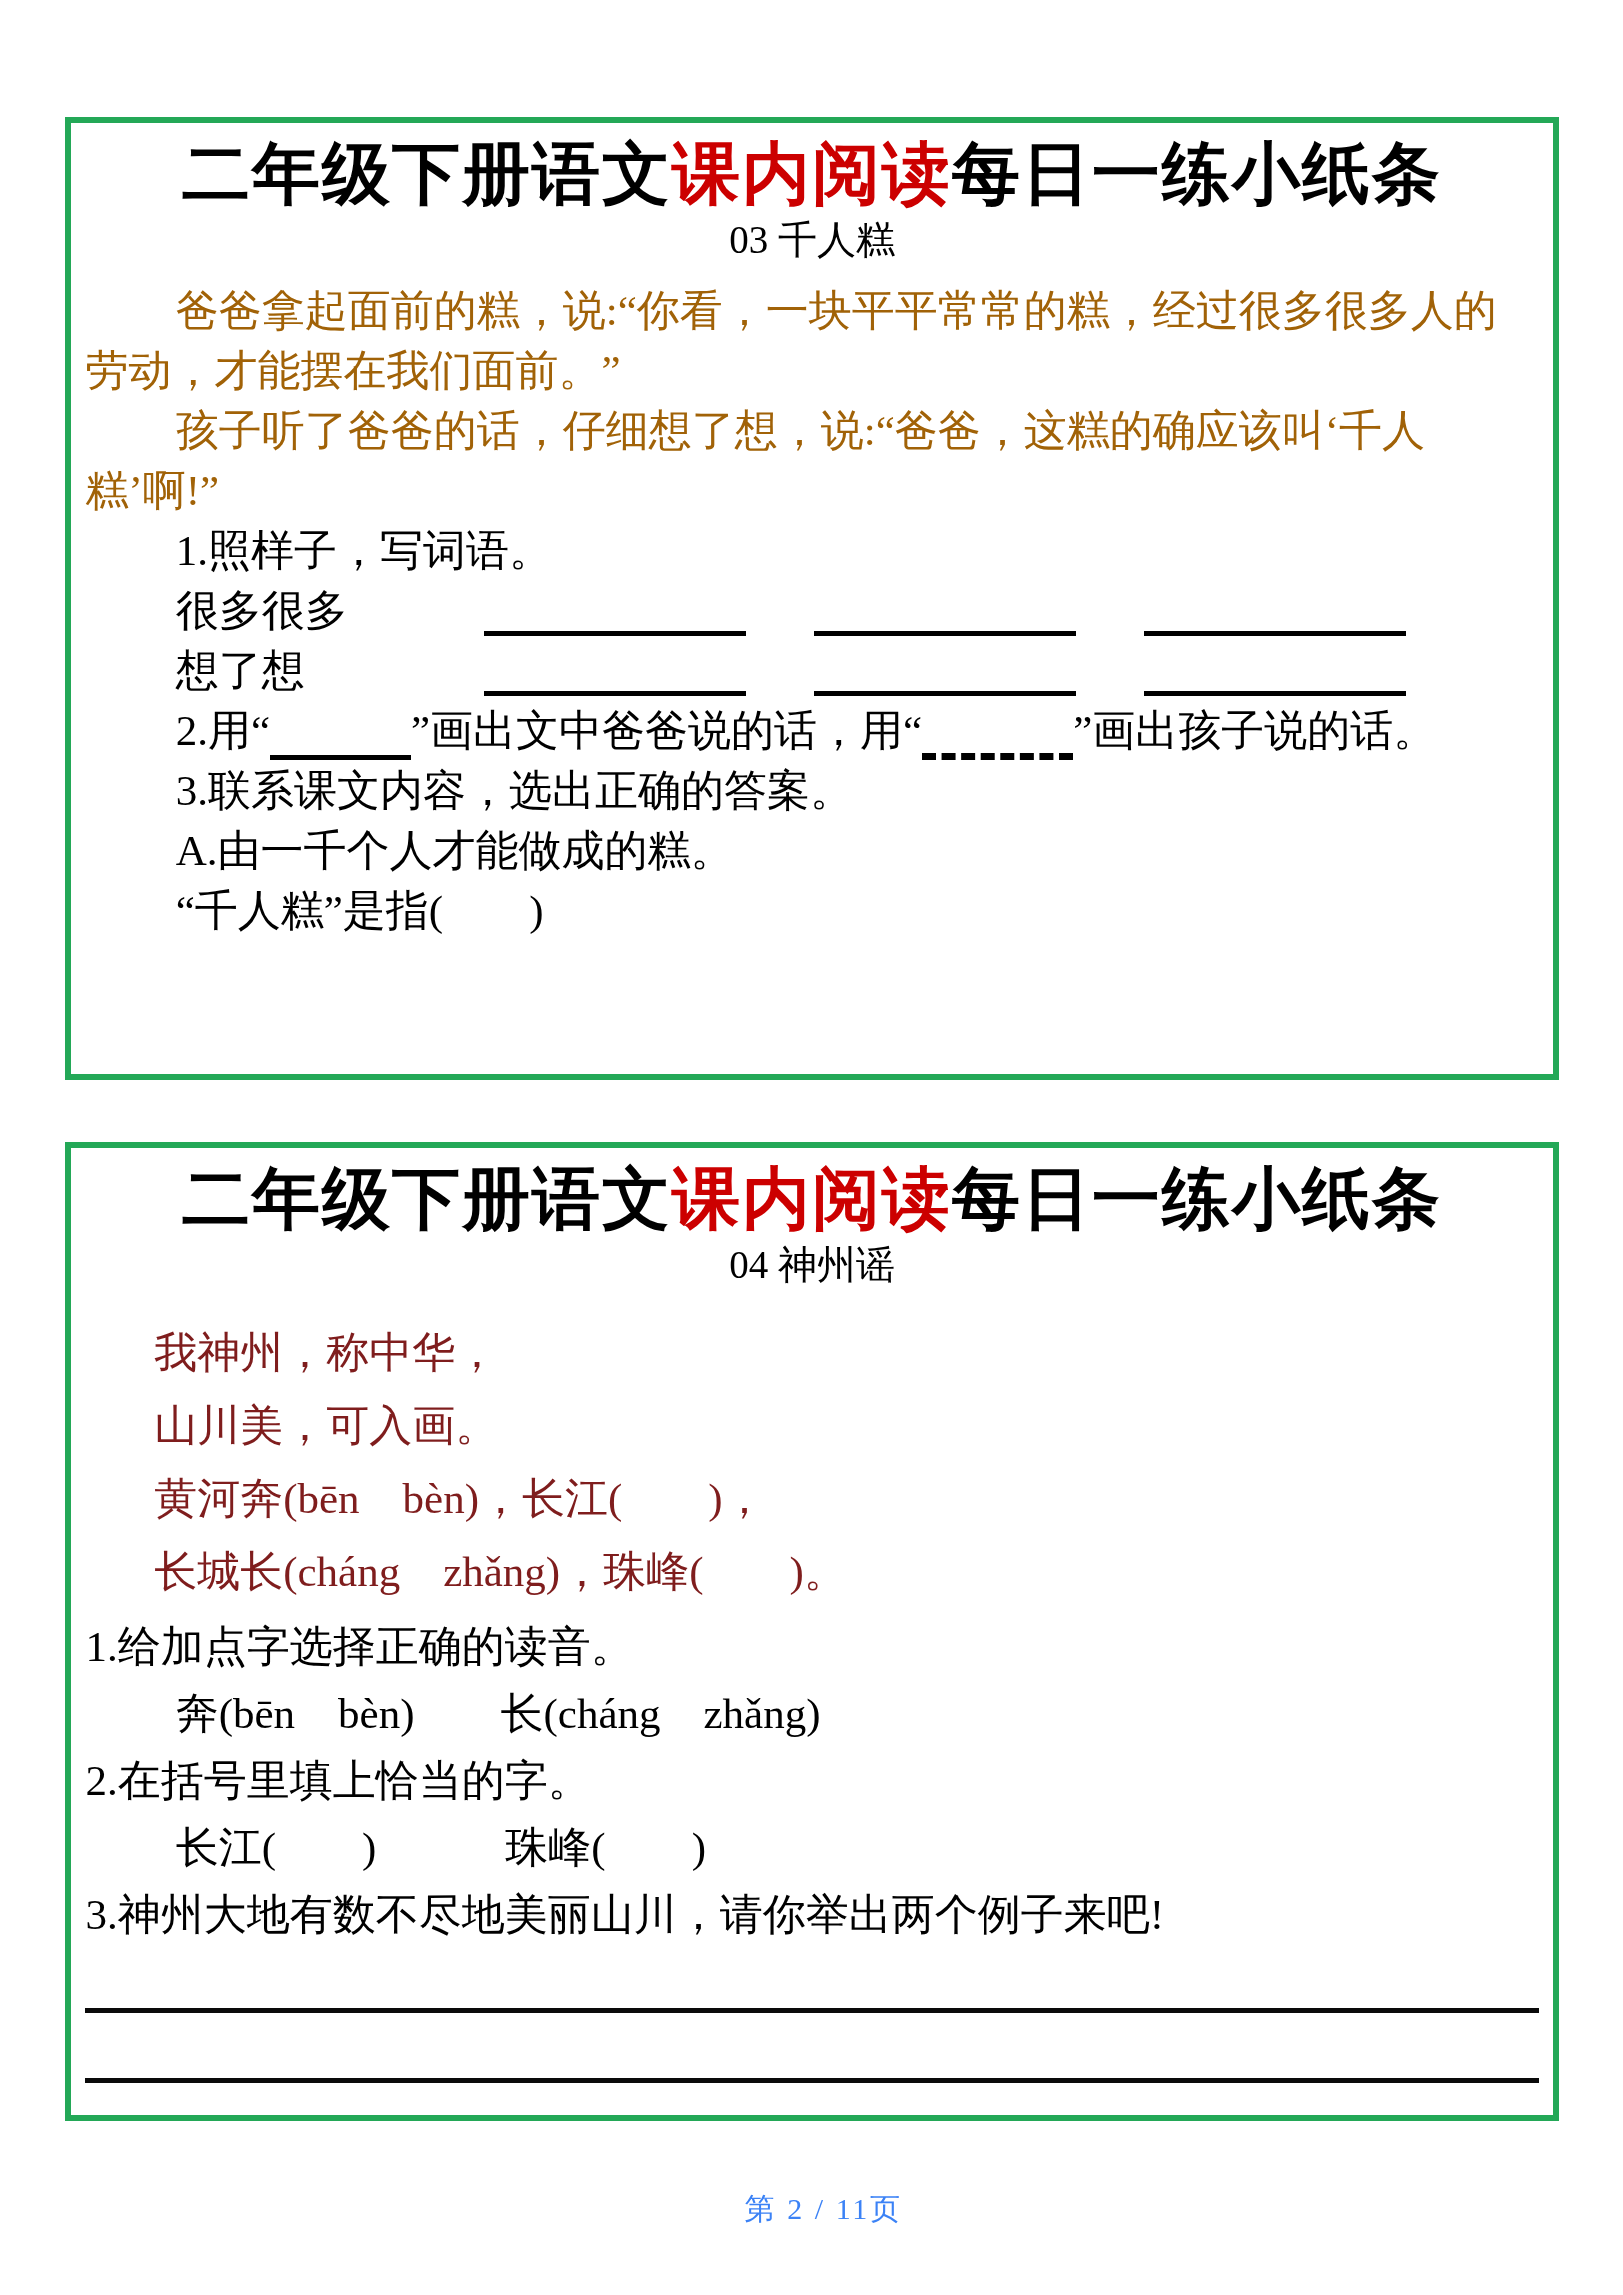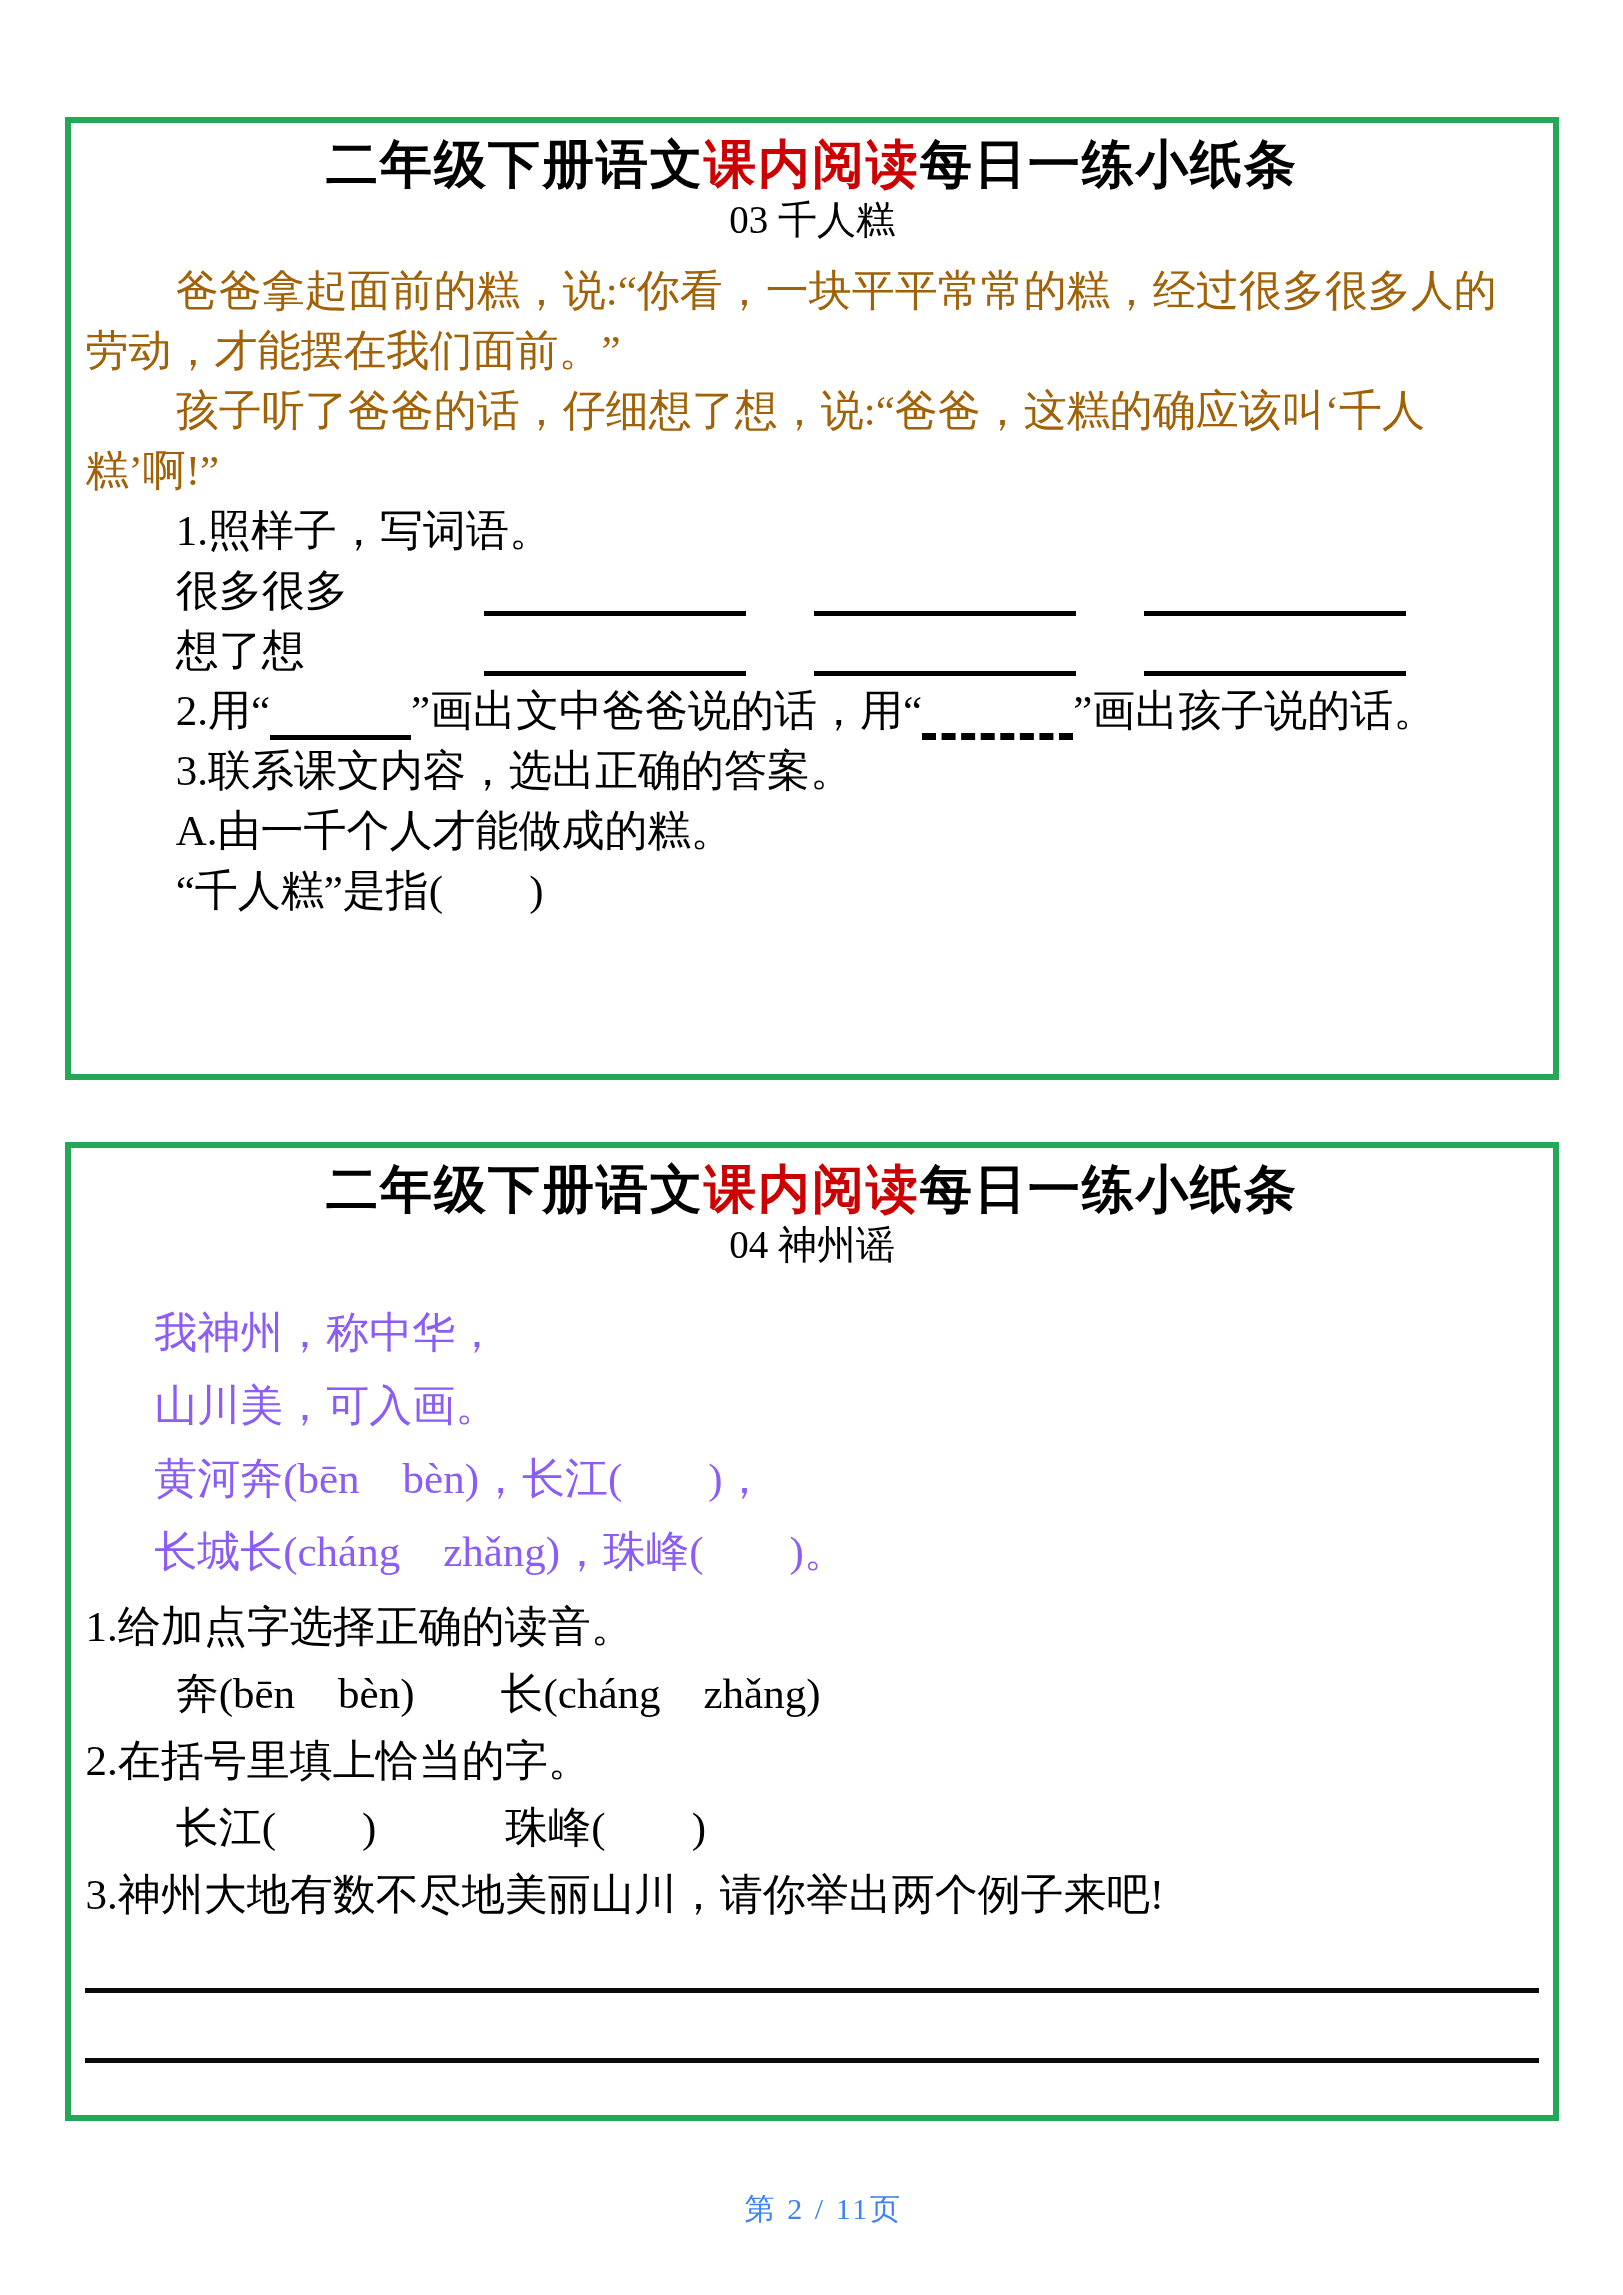--- a/index.html
+++ b/index.html
@@ -8,30 +8,30 @@
     font-family:"Liberation Serif","DejaVu Serif",serif;
     color:#000;
   }
   .card{
     position:absolute;left:65px;width:1494px;box-sizing:border-box;
     border:6.5px solid #23a857;background:#ffffff;padding:0 14.4px;
   }
   #card1{top:117px;height:963px;}
   #card2{top:1142px;height:979px;}
   .title{
-    margin:9.2px 0 0 0;text-align:center;font-size:52px;font-weight:bold;
+    margin:9.2px 0 0 0;text-align:center;font-size:68px;font-weight:bold;
     line-height:1.26;letter-spacing:2px;white-space:nowrap;
   }
   .title .hl{color:#cc0000;}
   .subtitle{
     margin:1px 0 0 0;text-align:center;font-size:39px;font-weight:normal;
     line-height:1.1;
   }
   .body1{margin-top:19.6px;font-size:43px;line-height:60px;}
-  .body2-poem{margin-top:29px;font-size:43px;line-height:73px;color:#8b5cf6;}
+  .body2-poem{margin-top:29px;font-size:43px;line-height:73px;color:#7f1d1d;}
   .body2-q{margin-top:5.2px;font-size:43px;line-height:67px;}
   p{margin:0;}
   .indent{text-indent:2.1em;}
   .ind15{text-indent:1.6em;}
   .passage{color:#a16207;}
   .blank-row .label{display:inline-block;width:308px;text-indent:0;}
   .blank{
     display:inline-block;width:262px;height:46px;margin-right:68px;
     border-bottom:5.9px solid #000;vertical-align:-10.5px;
   }

